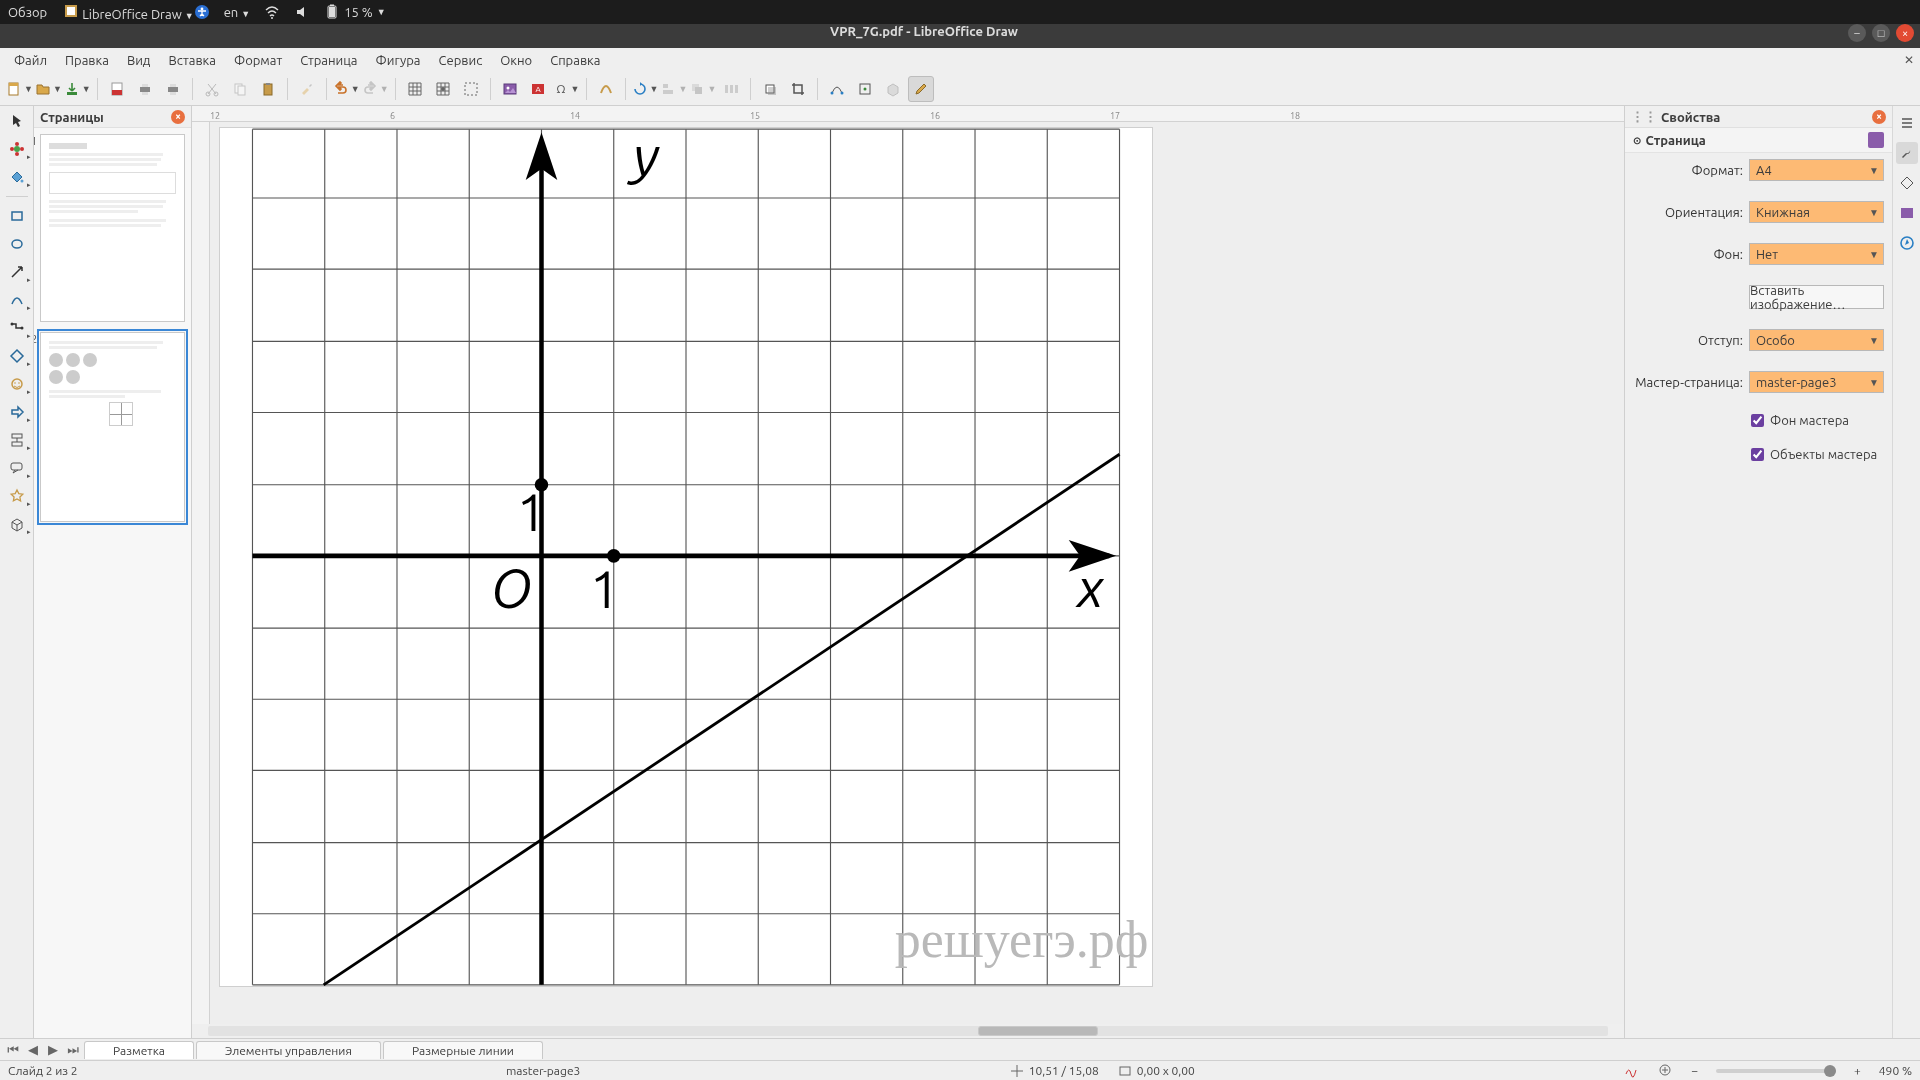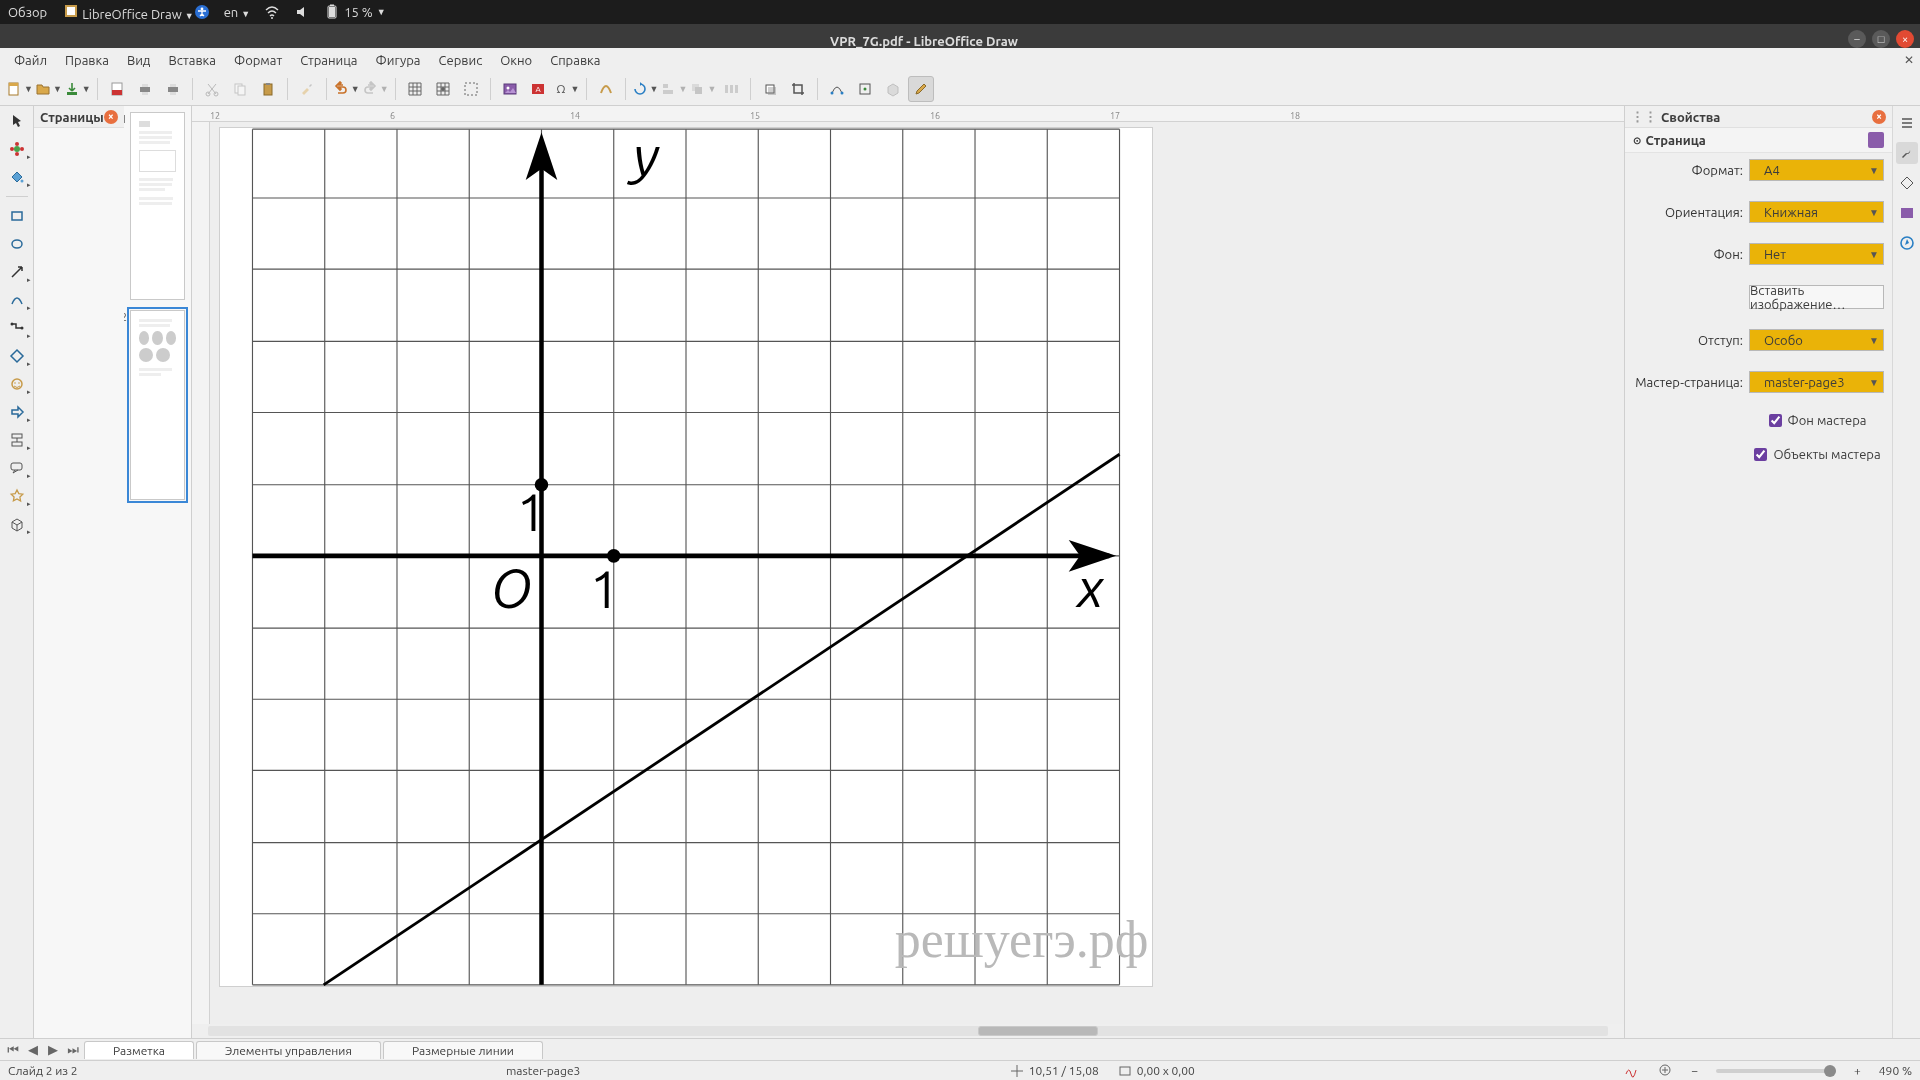--- a/index.html
+++ b/index.html
@@ -5,21 +5,21 @@
 * { box-sizing: border-box; margin: 0; padding: 0; font-family: Ubuntu, "Segoe UI", sans-serif; }
 body { background: #2c2c2c; width: 1920px; height: 1080px; overflow: hidden; font-size: 13px; color: #3c3c3c; }
 
 
 .sysbar { height: 24px; background: #1c1c1c; color: #dcdcdc; display: flex; align-items: center; padding: 0 8px; }
 .sysbar .left { display: flex; gap: 16px; align-items: center; }
 .sysbar .center { flex: 1; text-align: center; }
 .sysbar .right { display: flex; gap: 14px; align-items: center; }
 
 
-.titlebar { height: 24px; background: #3b3b3b; color: #dcdcdc; display: flex; align-items: flex-end; padding: 0 6px; }
+.titlebar { height: 24px; background: #3b3b3b; color: #dcdcdc; display: flex; align-items: flex-start; padding: 0 6px; }
 .titlebar .title { flex: 1; text-align: center; font-weight: 600; }
 .titlebar .winbtn { width: 18px; height: 18px; border-radius: 9px; margin-left: 6px; display: flex; align-items: center; justify-content: center; font-size: 11px; }
 .winbtn.min, .winbtn.max { background: #5a5a5a; color: #ddd; }
 .winbtn.close { background: #e24a33; color: #fff; }
 
 
 .menubar { height: 24px; background: #efefef; display: flex; align-items: center; padding: 0 6px; gap: 2px; position: relative; }
 .menubar .item { padding: 2px 8px; border-radius: 2px; }
 .menubar .closex { position: absolute; right: 6px; font-size: 12px; color: #555; }
 
@@ -32,21 +32,21 @@
 
 
 .main { display: flex; height: calc(1080px - 24px - 24px - 24px - 34px - 22px - 20px); background: #efefef; }
 
 
 .ltools { width: 34px; background: #efefef; border-right: 1px solid #cfcfcf; display: flex; flex-direction: column; align-items: center; padding-top: 4px; gap: 6px; }
 .ltool { width: 26px; height: 22px; display: flex; align-items: center; justify-content: center; position: relative; }
 .ltool .dd { position: absolute; right: -1px; bottom: -1px; font-size: 7px; }
 
 
-.pages { width: 158px; background: #f7f7f7; border-right: 1px solid #cfcfcf; display: flex; }
+.pages { width: 158px; background: #f7f7f7; border-right: 1px solid #cfcfcf; display: flex; flex-direction: column; }
 .panel-head { height: 22px; display: flex; align-items: center; padding: 0 6px; font-weight: 600; background: #efefef; border-bottom: 1px solid #e0e0e0; }
 .panel-head .x { margin-left: auto; width: 14px; height: 14px; background: #e86f3f; border-radius: 7px; color: #fff; font-size: 10px; display: flex; align-items: center; justify-content: center; }
 .thumbwrap { flex: 1; overflow: auto; padding: 6px; }
 .thumb { border: 1px solid #c9c9c9; background: #fff; margin-bottom: 10px; position: relative; }
 .thumb.sel { outline: 2px solid #3a87d6; outline-offset: 1px; }
 .thumb .num { position: absolute; left: -10px; top: 0; font-size: 11px; color: #555; }
 .thumb1 { height: 188px; }
 .thumb2 { height: 190px; }
 .thumb-inner { padding: 8px; font-size: 3px; color: #999; line-height: 1.4; }
 
@@ -64,24 +64,24 @@
 .hsb .thumb { position:absolute; left:55%; width:120px; height:10px; background:#b8b8b8; border-radius:3px; }
 
 
 .propwrap { width: 296px; display: flex; background: #efefef; border-left: 1px solid #cfcfcf; }
 .props { flex: 1; display: flex; flex-direction: column; }
 .props .panel-head { justify-content: flex-start; }
 .props .sect { padding: 4px 8px; font-weight: 600; display:flex; align-items:center; gap:4px; border-bottom:1px solid #e3e3e3; background:#f4f4f4;}
 .props .body { padding: 6px 8px; display: flex; flex-direction: column; gap: 20px; }
 .prow { display: flex; align-items: center; gap: 6px; }
 .prow .lab { flex: 0 0 110px; text-align: right; color: #333; }
-.prow .val { flex: 1; background: #eab308; border: 1px solid #b8b8b8; height: 22px; display: flex; align-items: center; padding: 0 14px; position: relative; }
+.prow .val { flex: 1; background: #fdba74; border: 1px solid #b8b8b8; height: 22px; display: flex; align-items: center; padding: 0 6px; position: relative; }
 .prow .val .dd { position: absolute; right: 4px; color: #555; font-size: 10px; }
 .prow .btn { flex: 1; background: #f7f7f7; border: 1px solid #b8b8b8; height: 24px; display: flex; align-items: center; justify-content: center; }
-.chk { display: flex; align-items: center; gap: 6px; padding-left: 118px; justify-content: center; }
+.chk { display: flex; align-items: center; gap: 6px; padding-left: 118px; }
 .chk input { accent-color: #6b3fa0; }
 
 
 .sidetabs { width: 28px; background: #efefef; border-left: 1px solid #d8d8d8; display: flex; flex-direction: column; align-items: center; padding-top: 6px; gap: 8px; }
 .sidetab { width: 22px; height: 22px; border-radius: 3px; display:flex; align-items:center; justify-content:center; }
 .sidetab.active { background: #d9d9d9; }
 
 
 .btabs { height: 22px; background: #efefef; border-top: 1px solid #cfcfcf; display: flex; align-items: center; padding: 0 4px; gap: 2px; }
 .btabs .nav { width: 18px; height: 16px; display:flex; align-items:center; justify-content:center; color:#666; }

